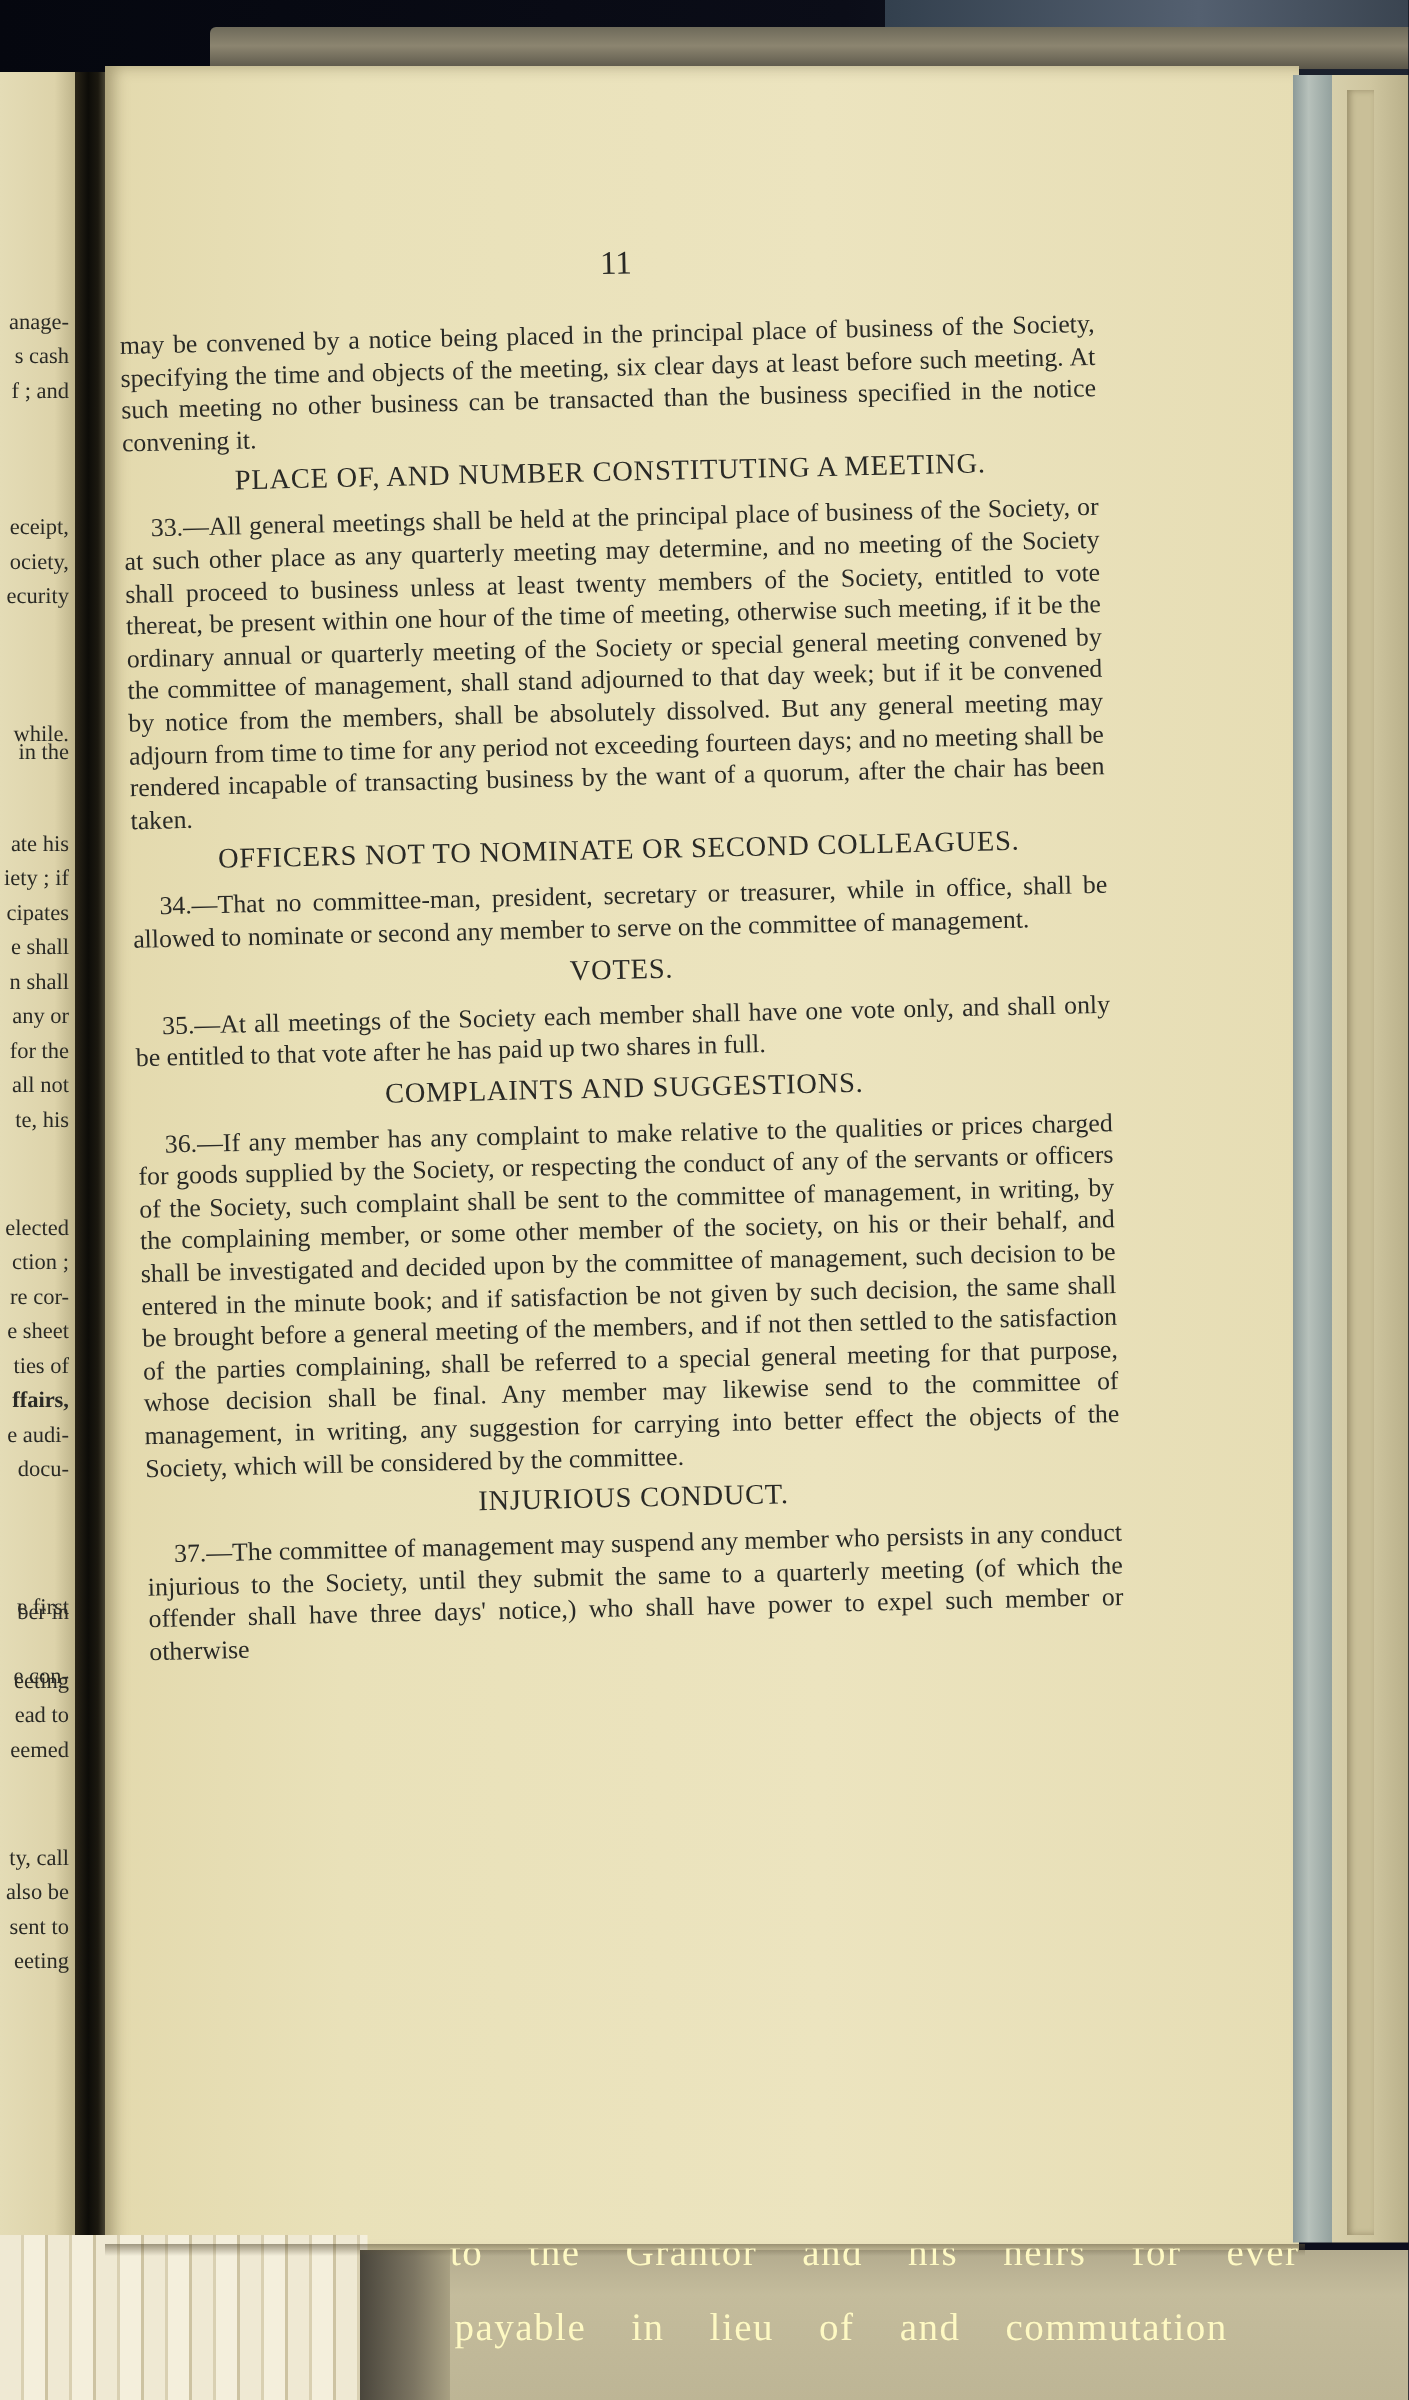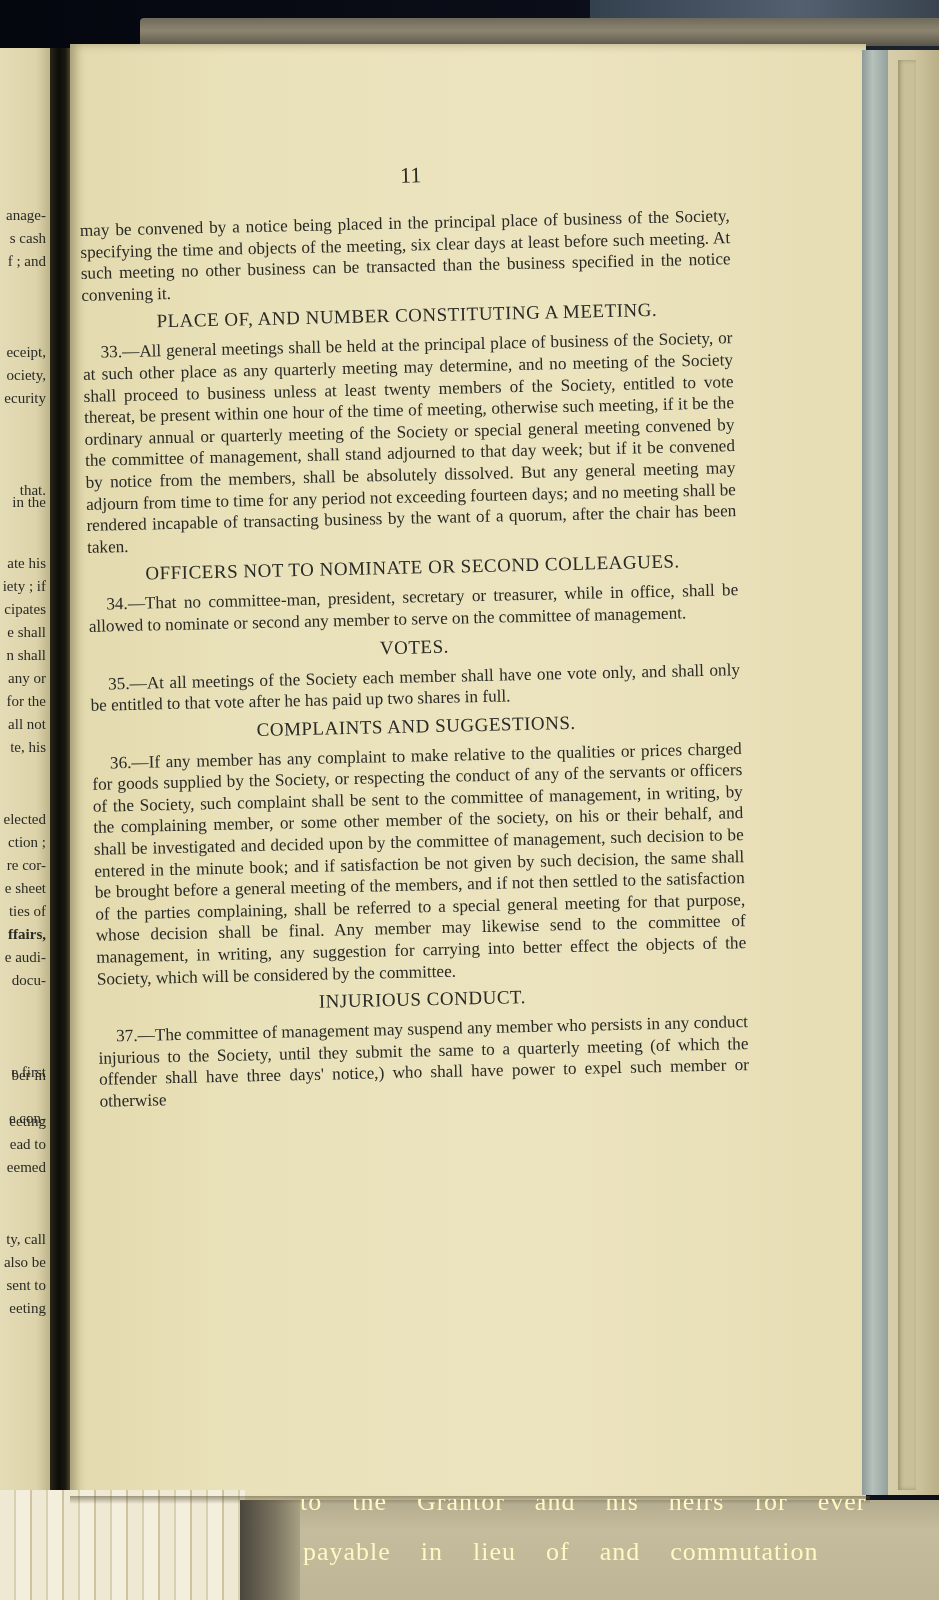--- a/index.html
+++ b/index.html
@@ -106,21 +106,21 @@
 <div class="book-edge"></div>
 
 <div class="left-page" id="left-page">
     <span class="left-frag" style="top: 158px;">anage-</span>
     <span class="left-frag" style="top: 181px;">s cash</span>
     <span class="left-frag" style="top: 204px;">f ; and</span>
     <span class="left-frag" style="top: 295px;">eceipt,</span>
     <span class="left-frag" style="top: 318px;">ociety,</span>
     <span class="left-frag" style="top: 341px;">ecurity</span>
     <span class="left-frag" style="top: 410px; margin-top: 35px;">in the</span>
-    <span class="left-frag" style="top: 433px;">that.</span>
+    <span class="left-frag" style="top: 433px;">while.</span>
     <span class="left-frag" style="top: 506px;">ate his</span>
     <span class="left-frag" style="top: 529px;">iety ; if</span>
     <span class="left-frag" style="top: 552px;">cipates</span>
     <span class="left-frag" style="top: 575px;">e shall</span>
     <span class="left-frag" style="top: 598px;">n shall</span>
     <span class="left-frag" style="top: 621px;">any or</span>
     <span class="left-frag" style="top: 644px;">for the</span>
     <span class="left-frag" style="top: 667px;">all not</span>
     <span class="left-frag" style="top: 690px;">te, his</span>
     <span class="left-frag" style="top: 762px;">elected</span>

